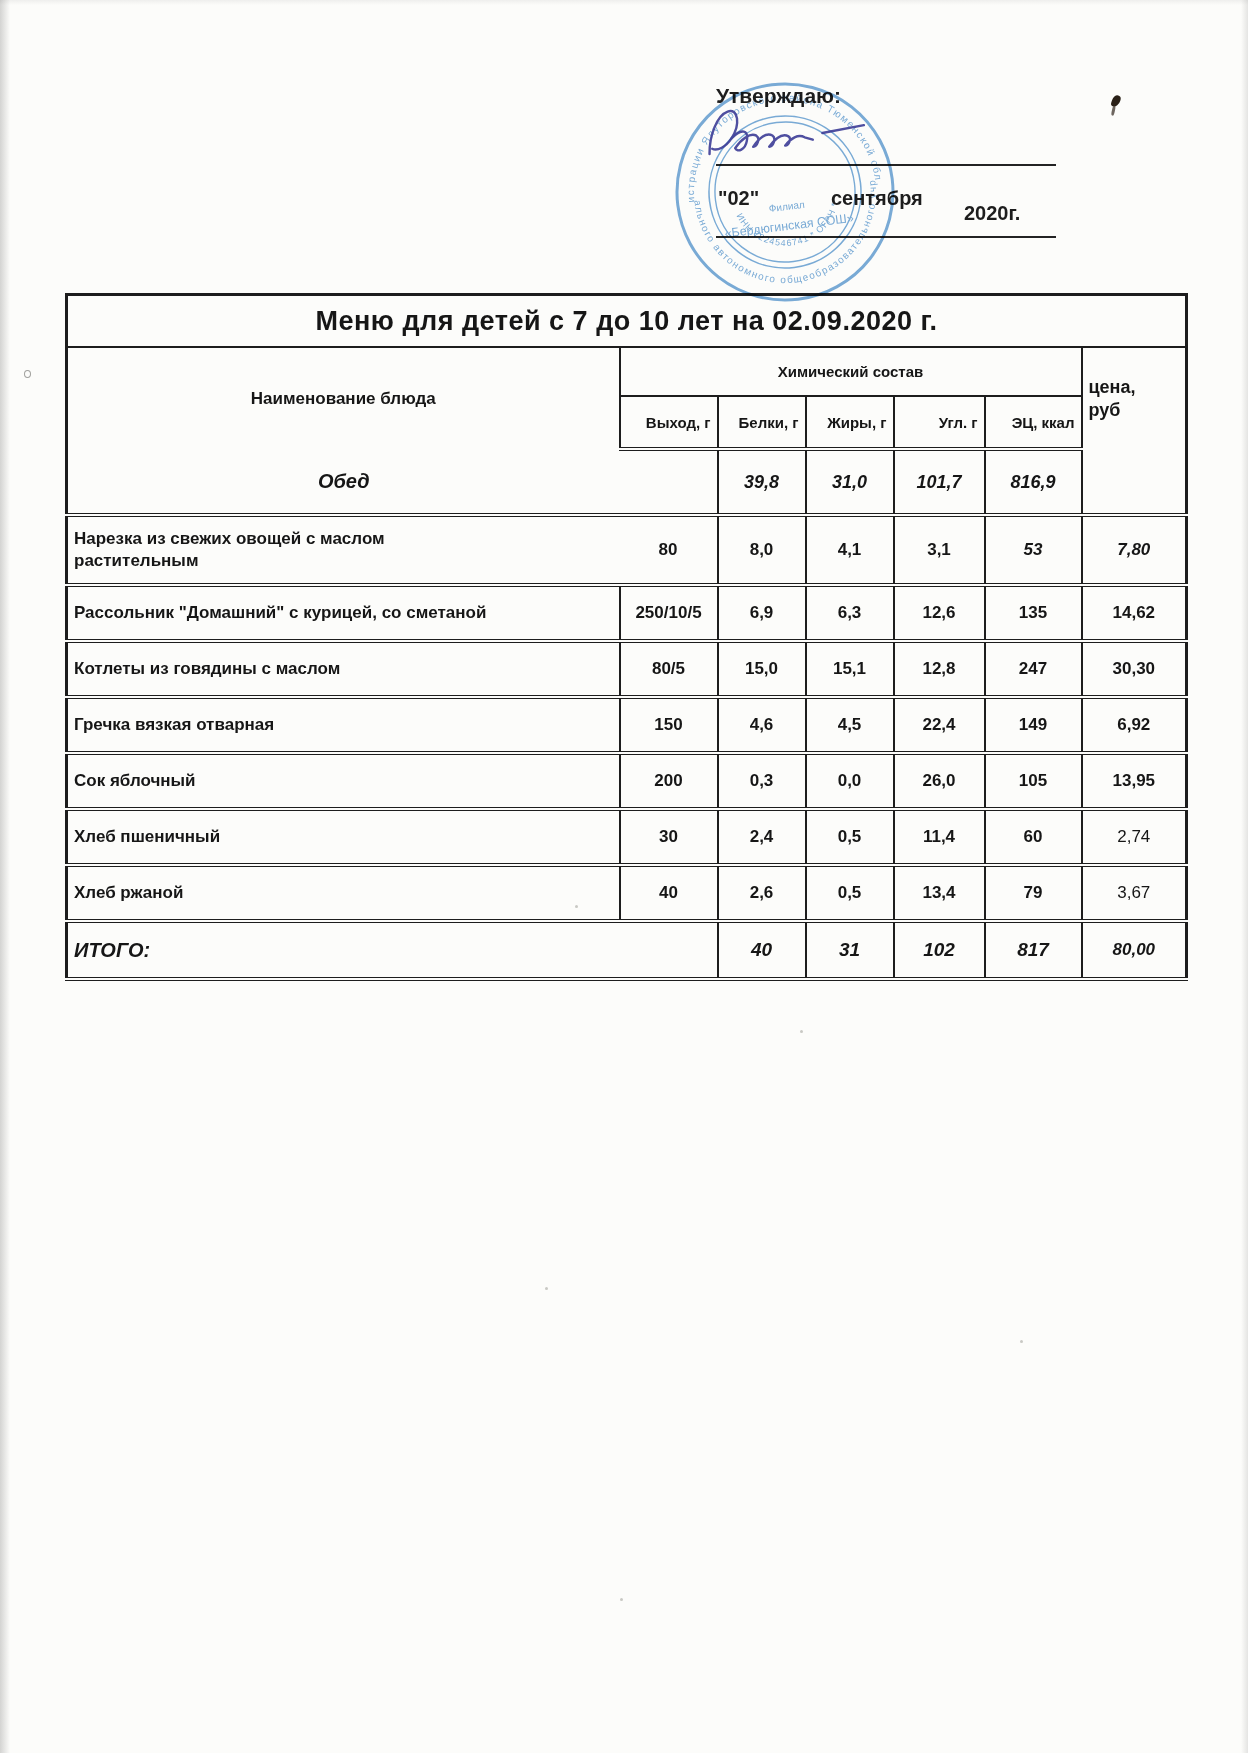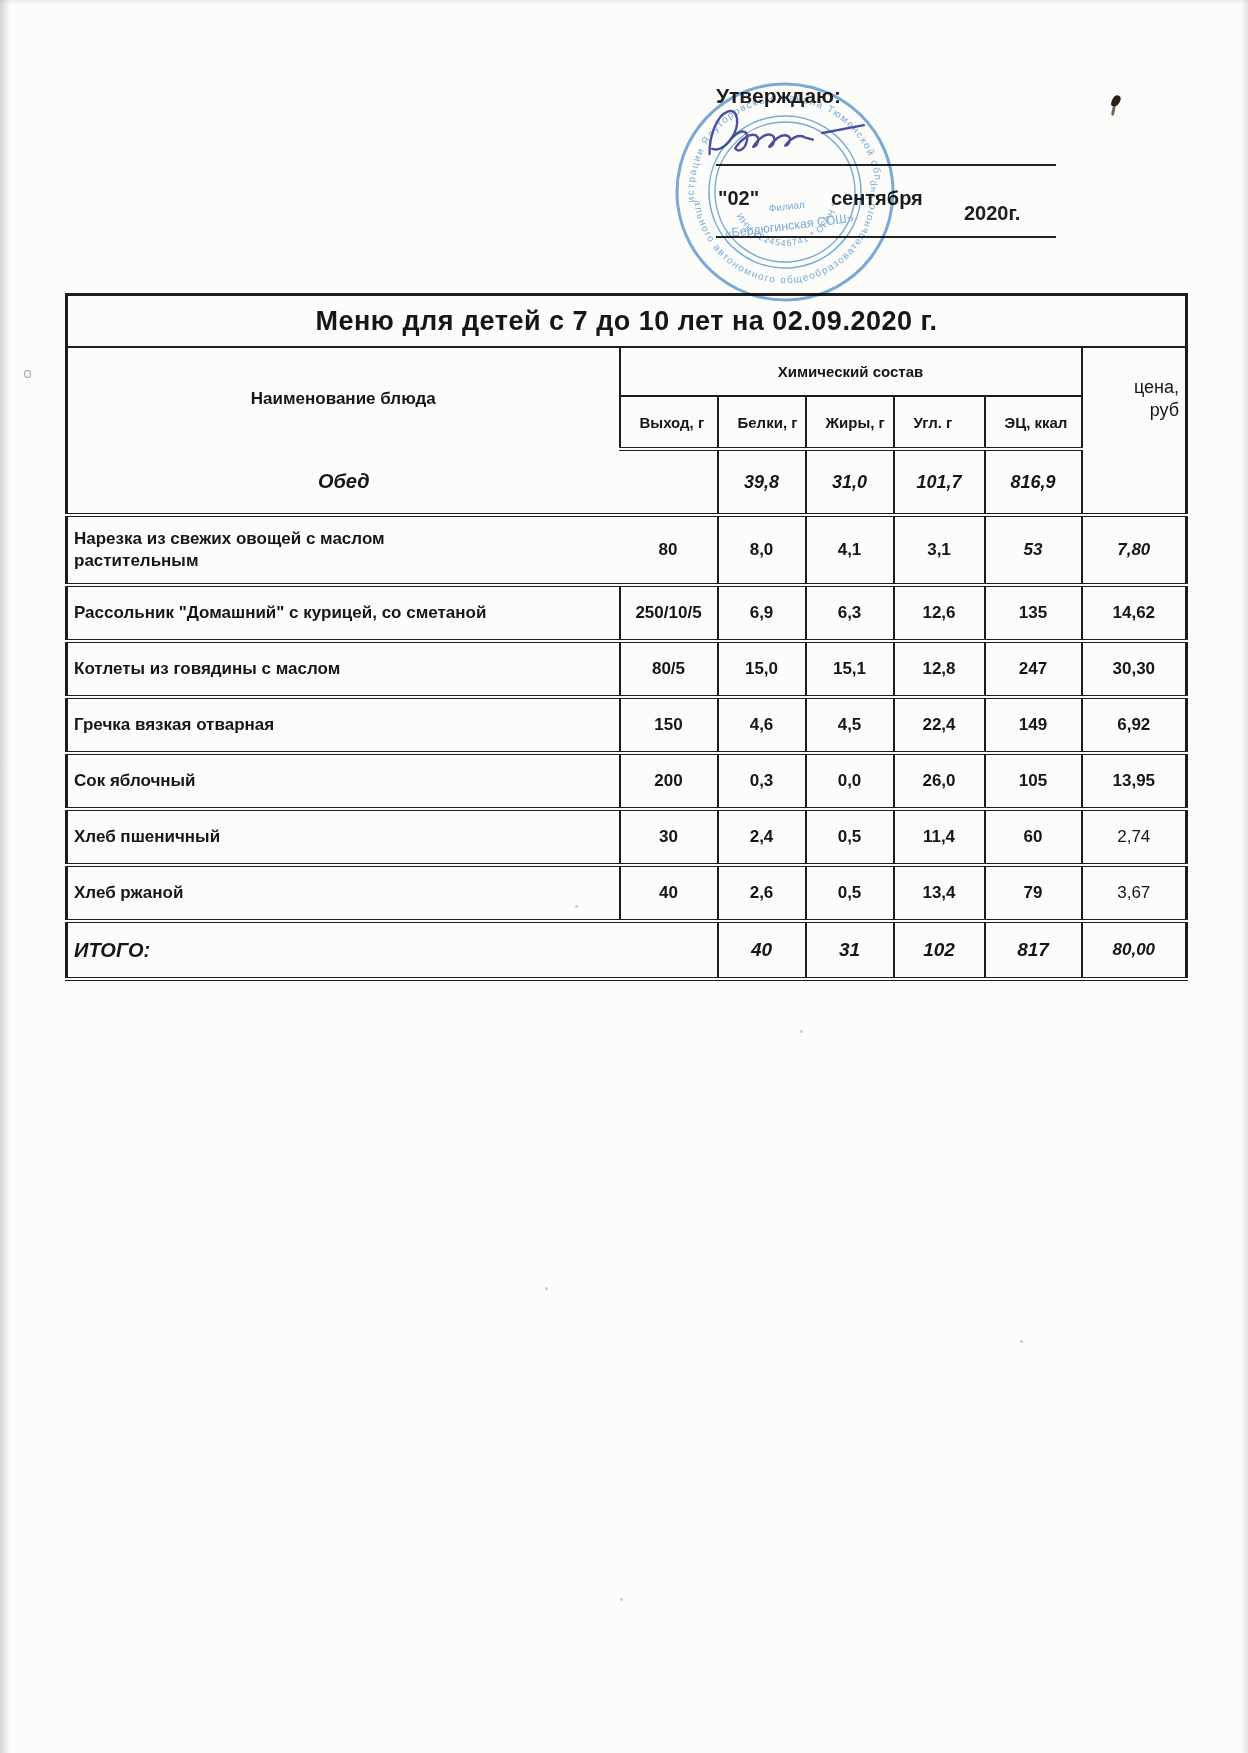--- a/index.html
+++ b/index.html
@@ -57,22 +57,22 @@
     border-left:2px solid var(--ink);border-right:2px solid var(--ink);
     padding:2px 6px;color:#161616;
   }
   .title-cell{
     height:46px;text-align:center;font-size:27px;font-weight:bold;
     border-bottom:2.5px solid var(--ink);letter-spacing:.5px;
   }
   .hdr-dish{font-size:17px;font-weight:bold;text-align:center;vertical-align:middle;}
   .hdr-chem{height:43px;font-size:15px;font-weight:bold;text-align:center;
     border-bottom:2px solid var(--ink);}
-  .hdr-price{font-size:18px;font-weight:normal;text-align:right;vertical-align:middle;line-height:1.25;}
-  .subhdr th{height:46px;font-size:15px;font-weight:bold;text-align:left;
+  .hdr-price{font-size:18px;font-weight:bold;text-align:left;vertical-align:middle;line-height:1.25;}
+  .subhdr th{height:46px;font-size:15px;font-weight:bold;text-align:right;
     border-bottom:4px double var(--ink);padding-left:19px;}
   .menu-table tbody td{border-bottom:4px double var(--ink);}
 
   .name-cell{font-size:17px;font-weight:bold;text-align:left;padding-left:8px;line-height:1.3;}
   .val{font-size:17px;font-weight:bold;text-align:center;}
   .nd-r{border-right:none !important;}
   .nd-l{border-left:none !important;}
 
   .r-obed td{height:58px;}
   .r-obed .obed-name{font-size:20px;font-weight:bold;font-style:italic;text-align:center;}

